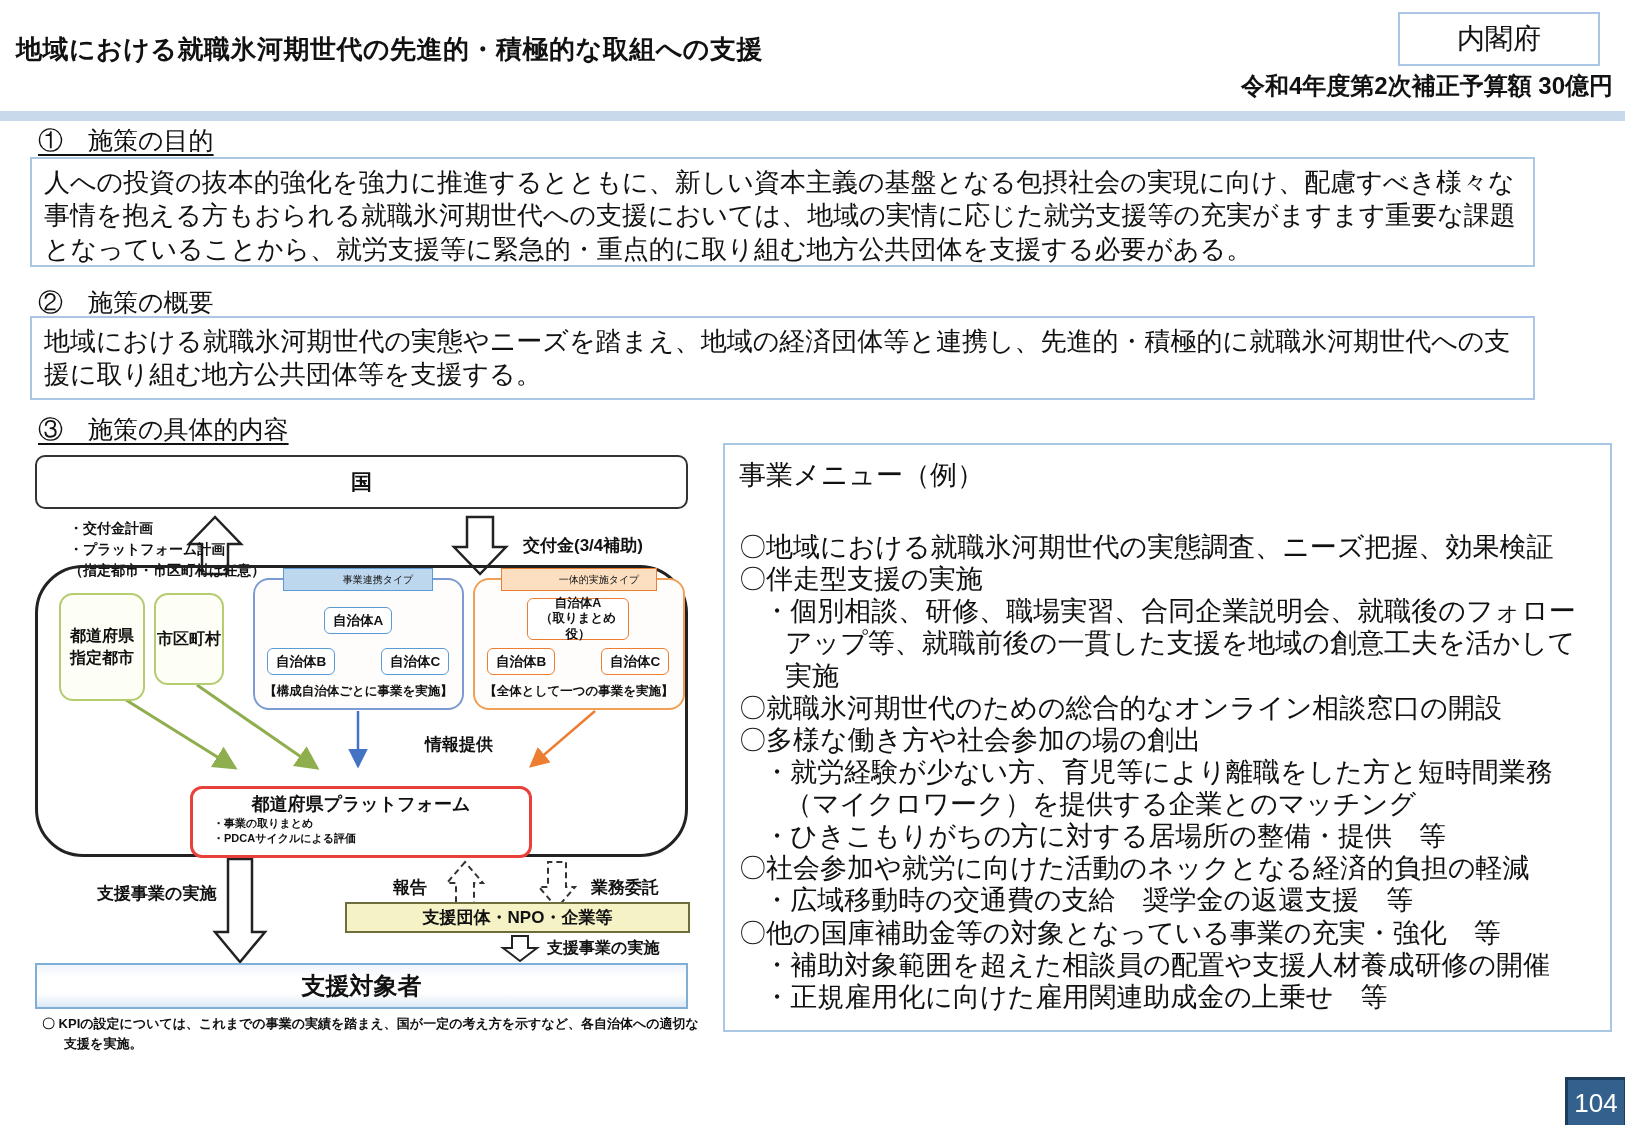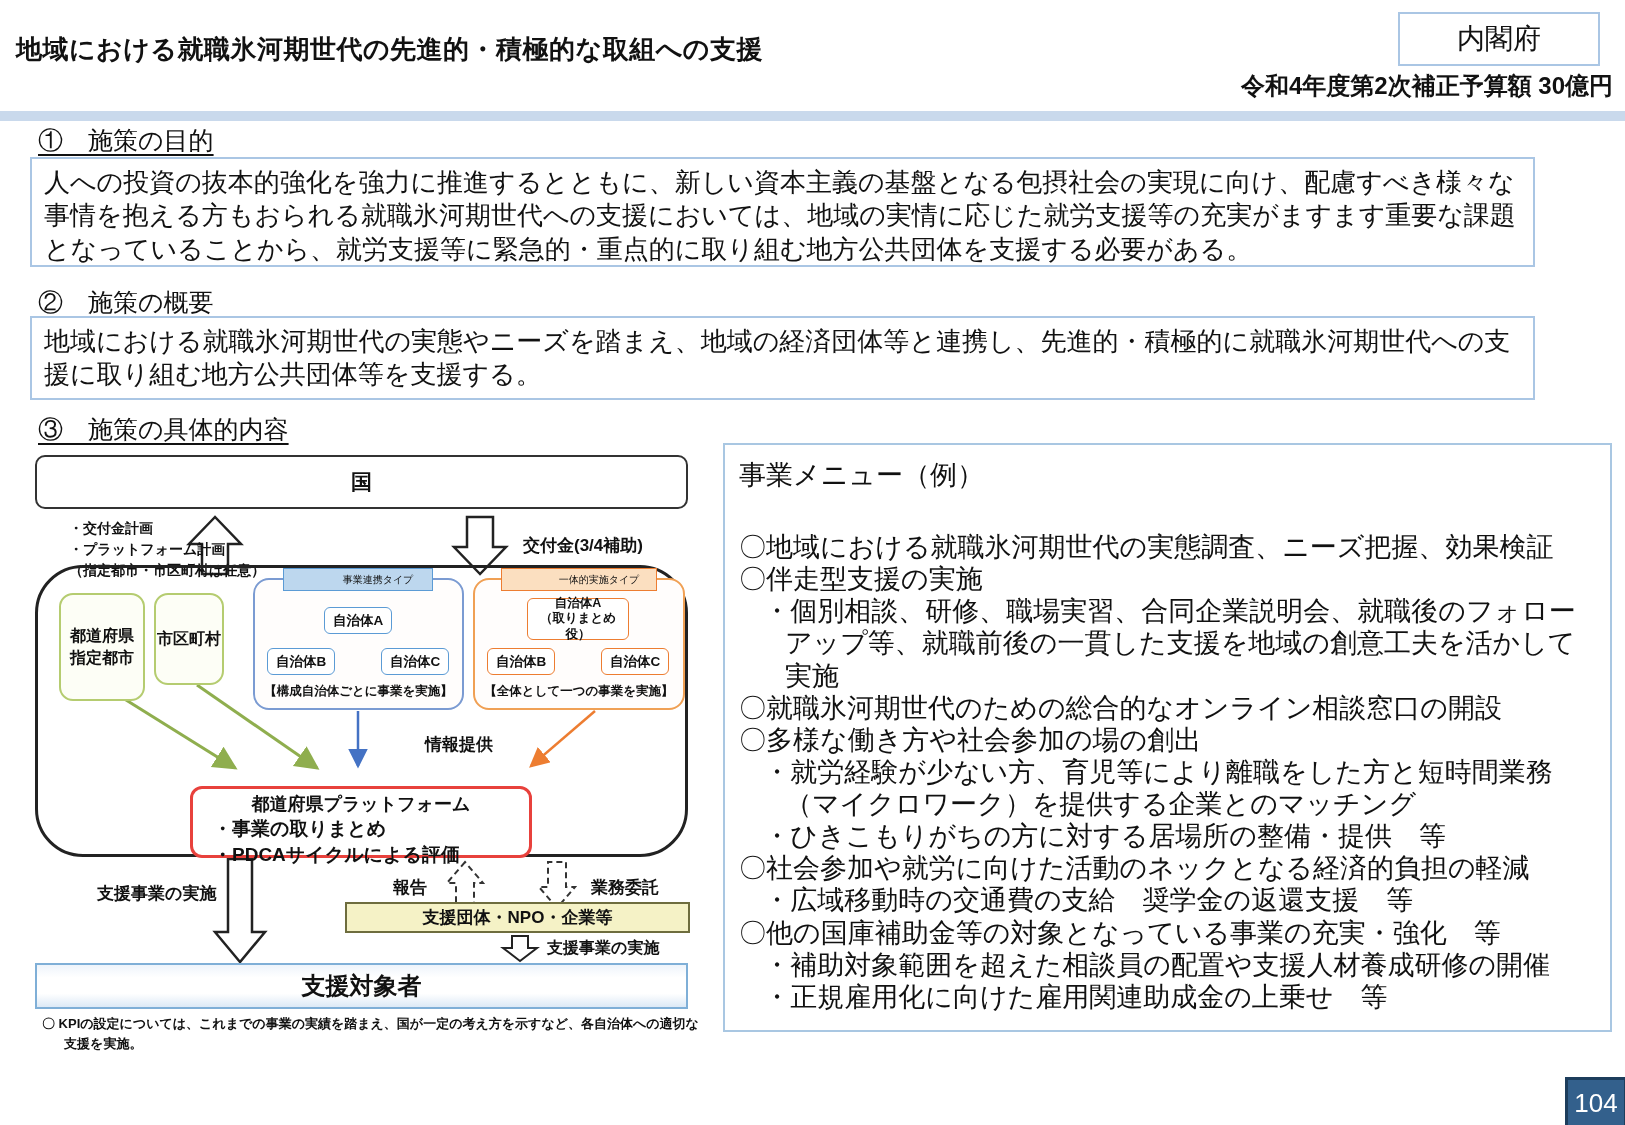--- a/index.html
+++ b/index.html
@@ -52,21 +52,21 @@
   .integrated-a{left:492px;top:146px;width:102px;height:42px;font-size:12.5px;line-height:1.25;}
   .integrated-b{left:452px;top:196px;width:68px;height:27px;}
   .integrated-c{left:566px;top:196px;width:68px;height:27px;}
   .caption{font-size:12.5px;font-weight:bold;text-align:center;}
   .collab-caption{left:218px;top:231px;width:211px;}
   .integrated-caption{left:438px;top:231px;width:212px;}
   .info-label{left:390px;top:281px;font-size:17px;font-weight:600;}
   .platform{left:155px;top:321px;width:342px;height:72px;border:3px solid #e8413c;border-radius:12px;
             background:#fff;padding-top:3px;margin-top:13px;}
   .platform-title{text-align:center;font-size:18px;font-weight:bold;}
-  .platform-bullets{margin-left:20px;font-size:19px;font-weight:600;line-height:1.35;}
+  .platform-bullets{margin-left:20px;font-size:11px;font-weight:600;line-height:1.35;}
   .impl-left{left:62px;top:430px;font-size:17px;font-weight:600;}
   .report{left:358px;top:424px;font-size:17px;font-weight:600;}
   .outsource{left:556px;top:424px;font-size:17px;font-weight:600;}
   .support-org{left:310px;top:450px;width:345px;height:31px;background:#f5f2c6;border:2px solid #6e6d3e;
                display:flex;align-items:center;justify-content:center;font-size:17px;font-weight:bold;}
   .impl-right{left:512px;top:486px;font-size:16px;font-weight:600;}
   .target{left:0;top:511px;width:653px;height:46px;border:2.5px solid #7fafd7;
           background:linear-gradient(#eef4fb,#ffffff 30%,#ffffff 68%,#dce9f6);
           display:flex;align-items:center;justify-content:center;font-size:24px;font-weight:bold;}
 

